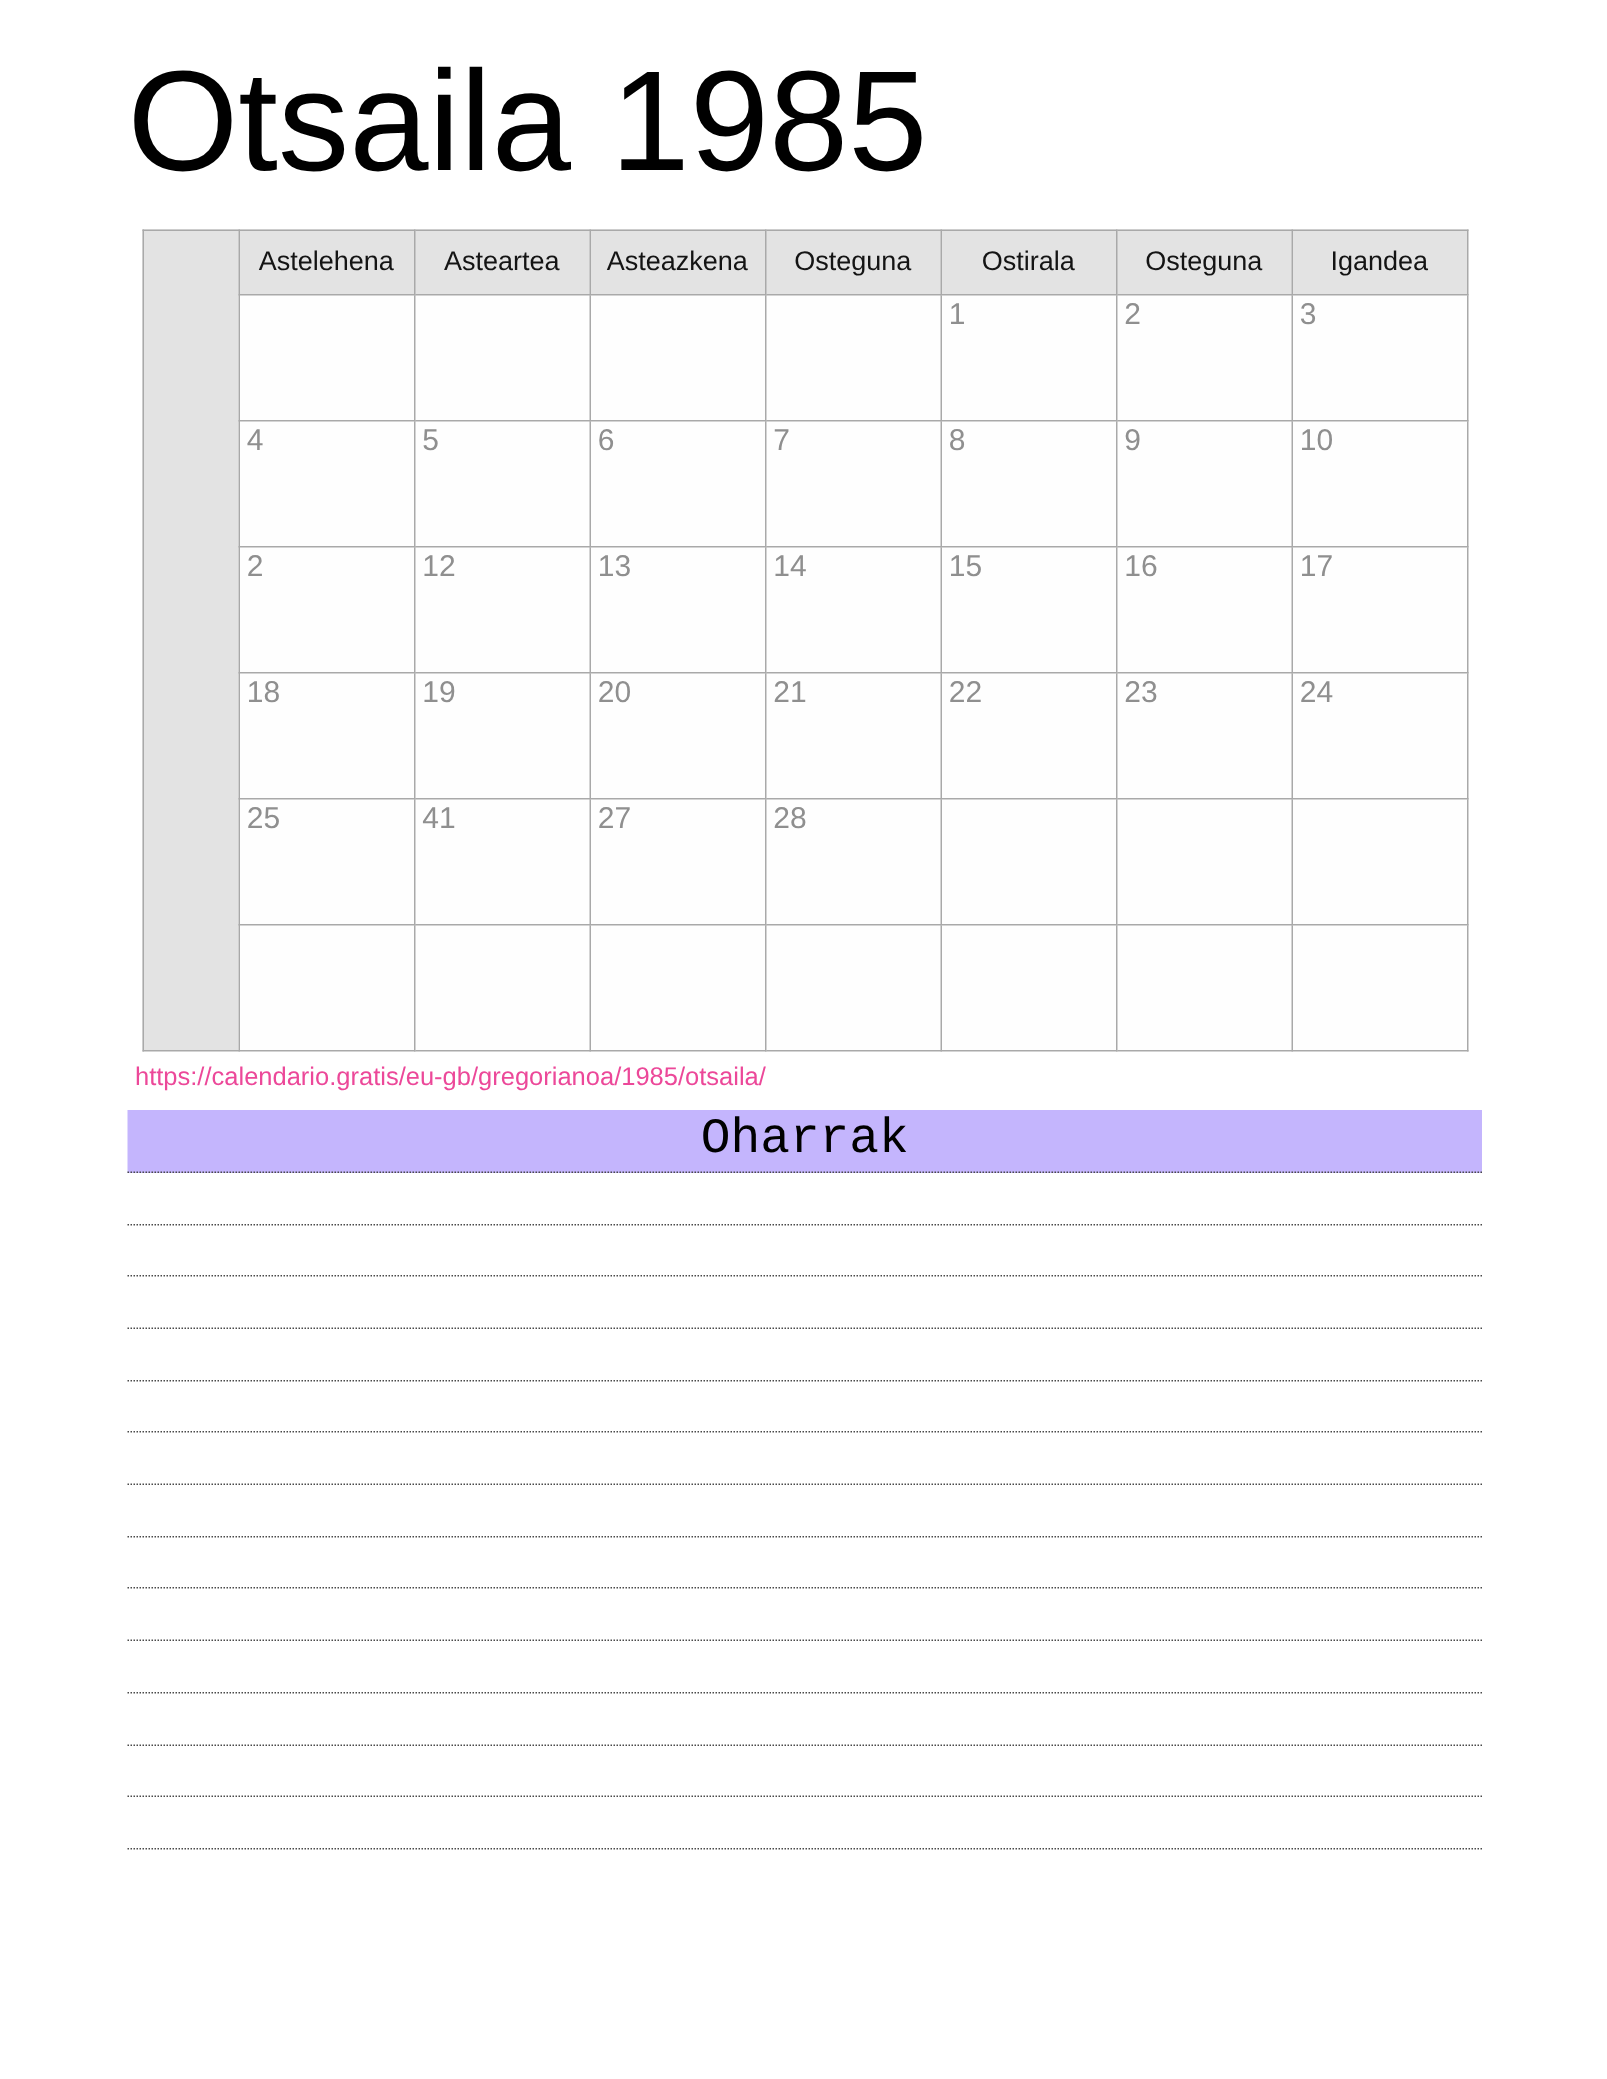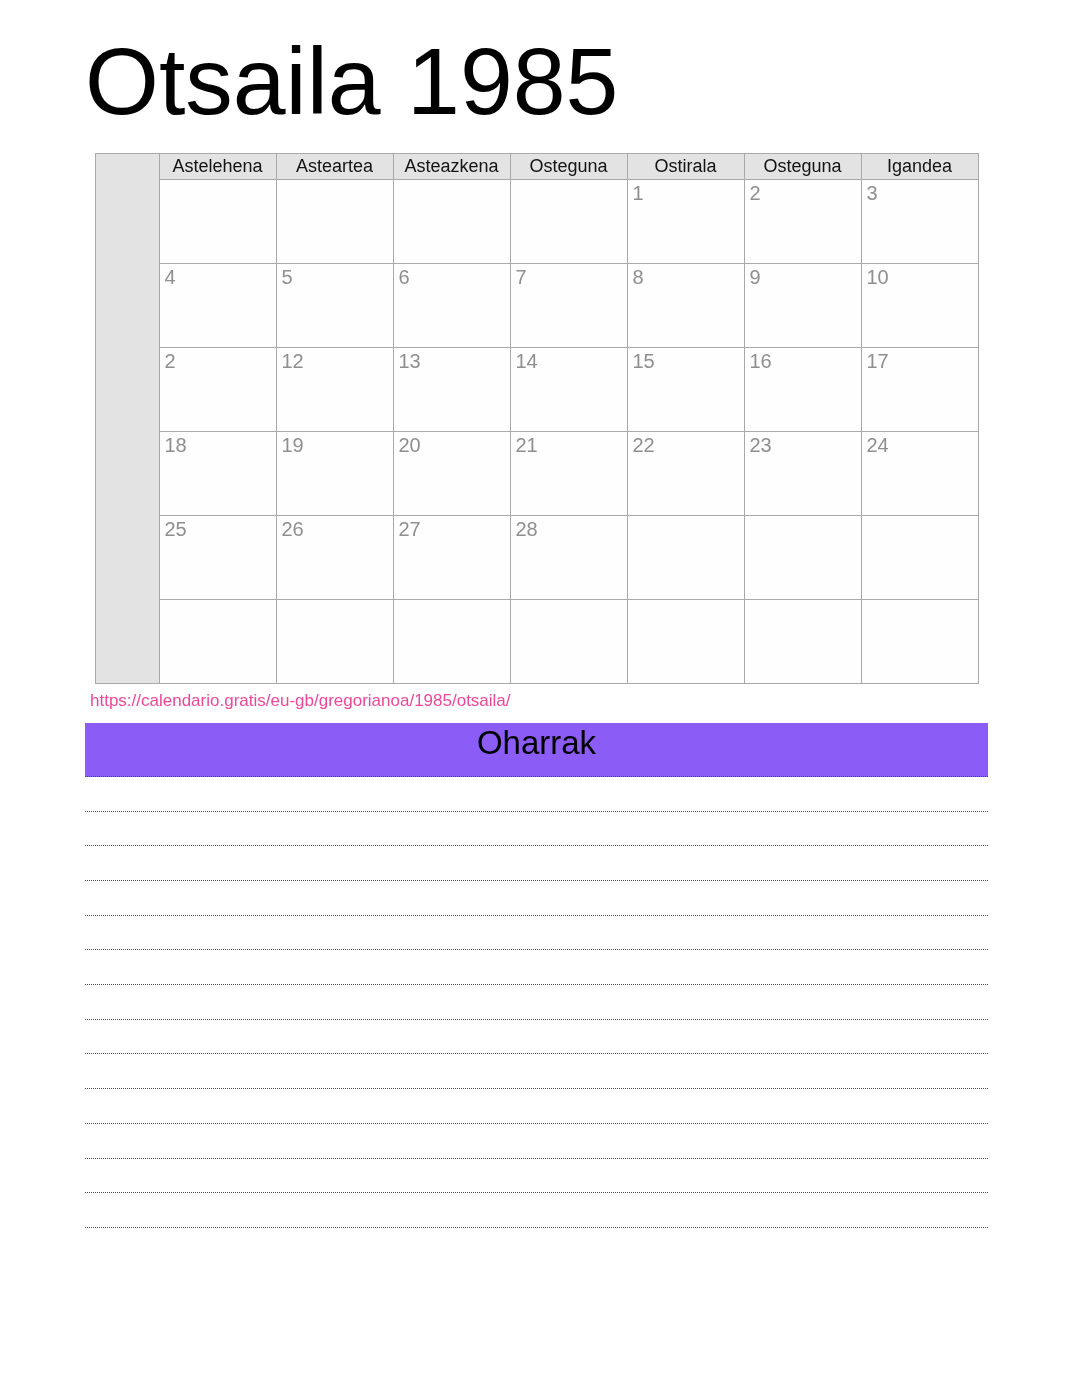--- a/index.html
+++ b/index.html
@@ -40,21 +40,21 @@
   }
   table.calendar td, table.calendar th {
     border: 1px solid #a9a9a9;
   }
   td.spacer-cell {
     width: 64px;
     background: #e3e3e3;
     padding: 0;
   }
   th.day {
-    height: 26px;
+    height: 43px;
     background: #e3e3e3;
     font-size: 18px;
     font-weight: normal;
     color: #141414;
     text-align: center;
     padding: 0 2px;
   }
   td.day-cell {
     height: 84px;
     background: #fefefe;
@@ -65,27 +65,28 @@
     padding: 2px 2px 0 5px;
   }
   .source-url {
     margin: 7px 0 0 5px;
     font-size: 17px;
     color: #ec4899;
     line-height: 1.2;
   }
   .notes-heading {
     margin-top: 12px;
-    height: 54px;
-    background: #8b5cf6;
+    height: 42px;
+    background: #c4b5fd;
     border-bottom: 1px dotted #4a4a4a;
     text-align: center;
     font-size: 33px;
     line-height: 39px;
     color: #000;
+    font-family: Liberation Mono, monospace;
   }
   .notes-line {
     height: 34.7px;
     border-bottom: 1px dotted #4a4a4a;
   }
 </style>
 </head>
 <body>
 
 <div class="page">
@@ -136,21 +137,21 @@
             <td class="day-cell">18</td>
             <td class="day-cell">19</td>
             <td class="day-cell">20</td>
             <td class="day-cell">21</td>
             <td class="day-cell">22</td>
             <td class="day-cell">23</td>
             <td class="day-cell">24</td>
           </tr>
           <tr>
             <td class="day-cell">25</td>
-            <td class="day-cell">26</td>
+            <td class="day-cell">41</td>
             <td class="day-cell">27</td>
             <td class="day-cell">28</td>
             <td class="day-cell"></td>
             <td class="day-cell"></td>
             <td class="day-cell"></td>
           </tr>
           <tr>
             <td class="day-cell"></td>
             <td class="day-cell"></td>
             <td class="day-cell"></td>

